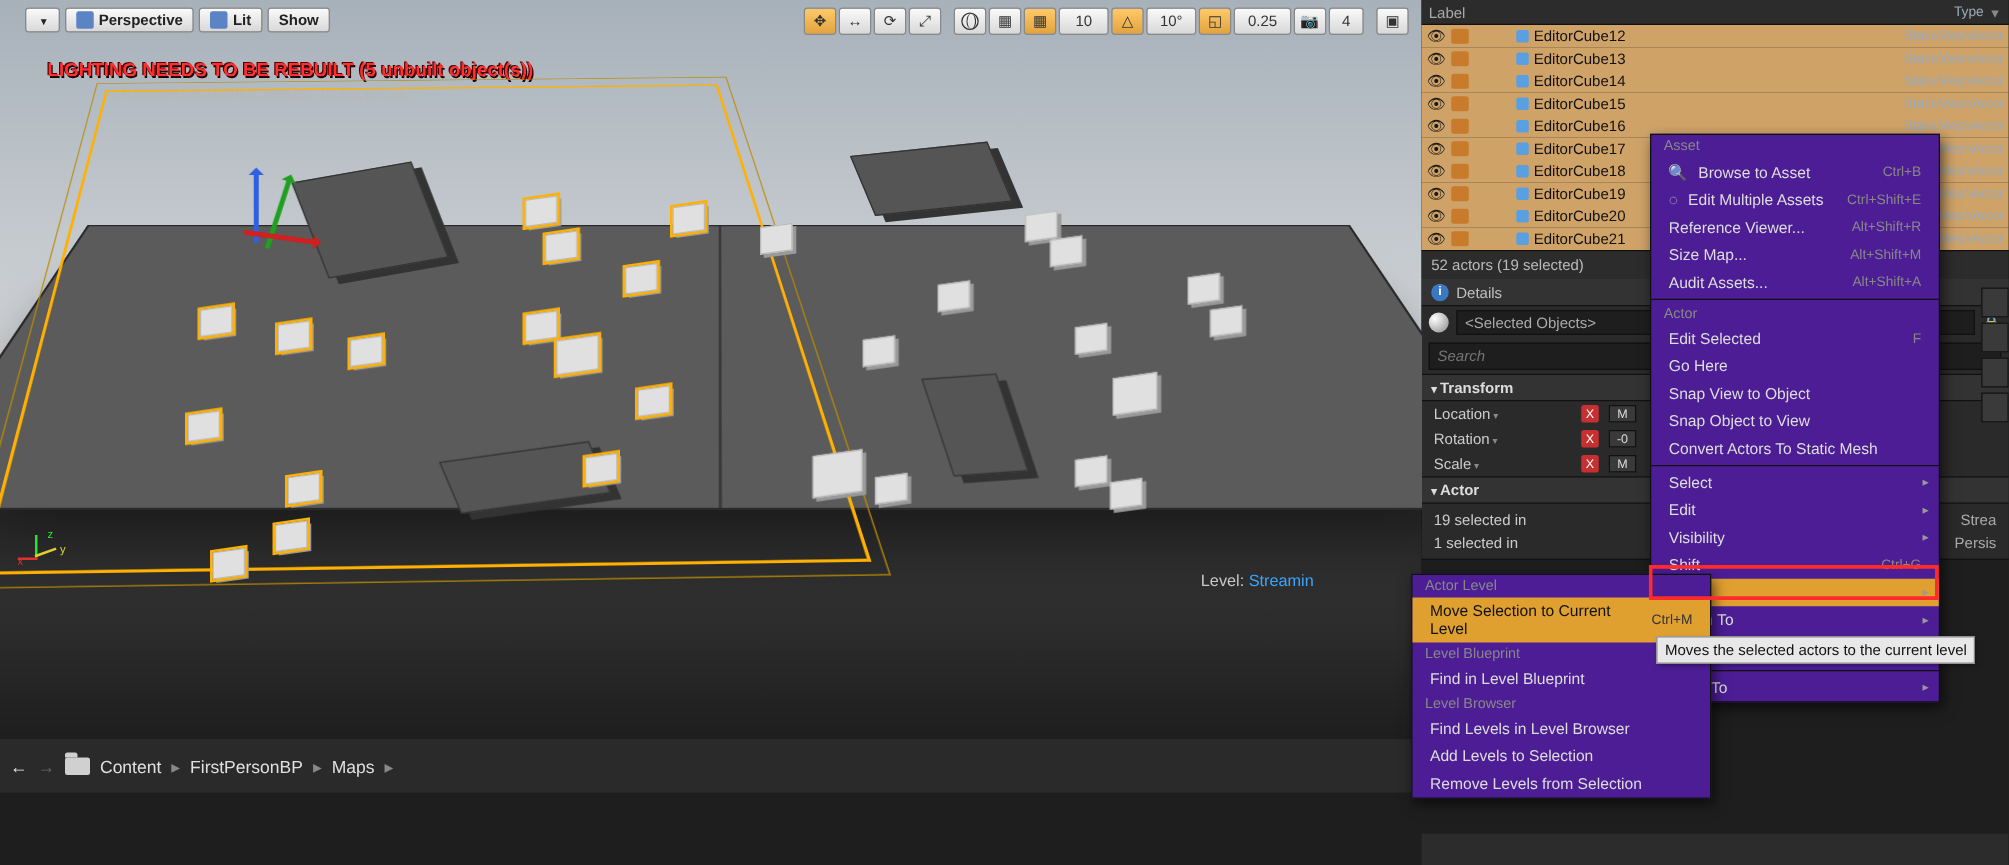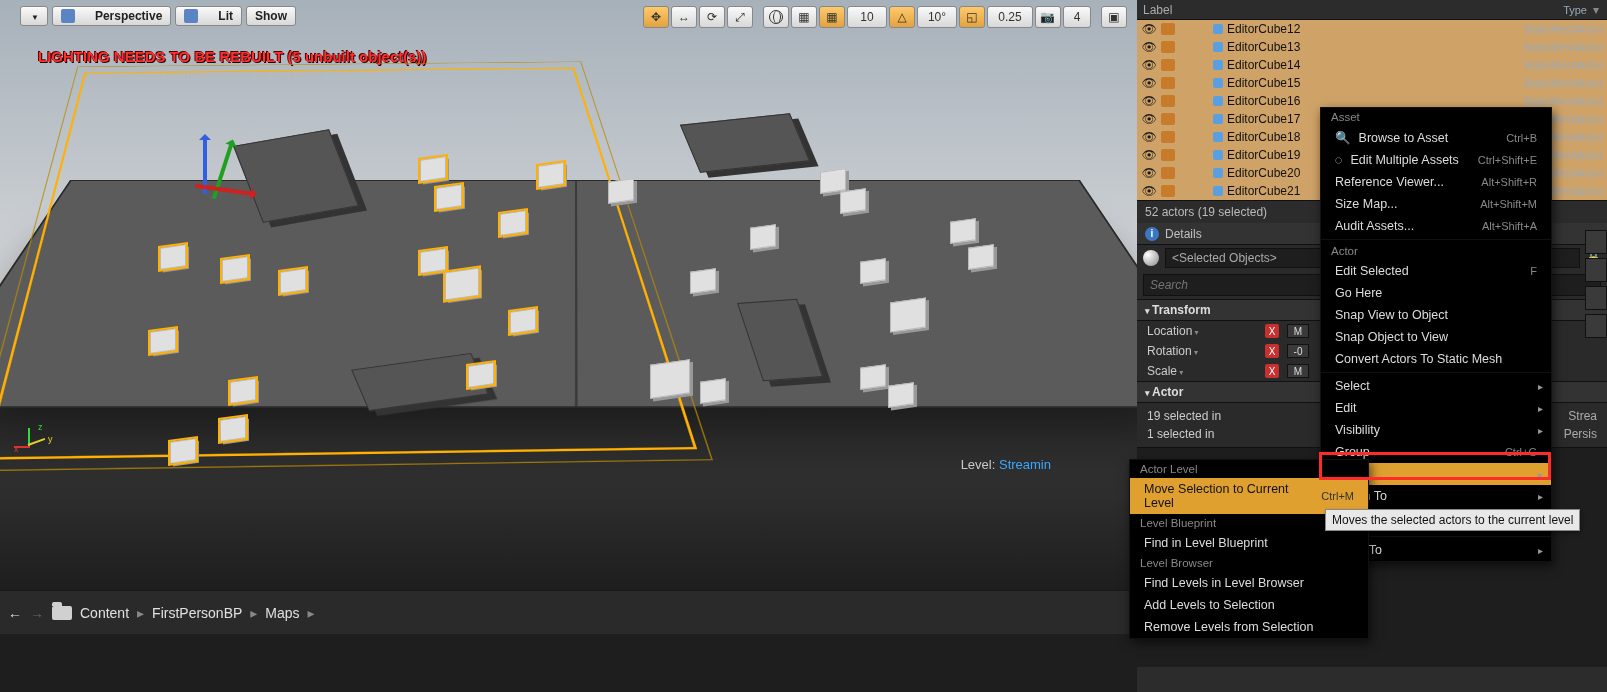--- a/index.html
+++ b/index.html
@@ -7,21 +7,21 @@
 
   
   .root { display: flex; width: 100%; height: 100%; }
   .left { flex: 1 1 auto; position: relative; display: flex; flex-direction: column; background: #242424; }
   .right { width: 470px; display: flex; flex-direction: row; background: #2c2c2c; }
 
   
   .viewport { position: relative; flex: 1 1 auto; background: linear-gradient(to bottom, #a7b1ba 0%, #d0d3d6 45%, #d6d6d6 50%, #4a4a4a 53%, #1e1e1e 100%); overflow: hidden; }
 
   .vp-toolbar { position: absolute; top: 6px; left: 20px; display: flex; gap: 4px; z-index: 10; }
-  .vp-btn { background: linear-gradient(to bottom, #fafafa, #d8d8d8); color: #222; border: 1px solid #888; border-radius: 3px; padding: 2px 8px; font-size: 12px; font-weight: 600; display: flex; align-items: center; gap: 20px; cursor: pointer; box-shadow: 0 1px 0 rgba(255,255,255,0.4) inset; }
+  .vp-btn { background: linear-gradient(to bottom, #fafafa, #d8d8d8); color: #222; border: 1px solid #888; border-radius: 3px; padding: 2px 8px; font-size: 12px; font-weight: 600; display: flex; align-items: center; gap: 4px; cursor: pointer; box-shadow: 0 1px 0 rgba(255,255,255,0.4) inset; }
   .vp-btn .arrow::after { content: "▼"; font-size: 8px; margin-left: 2px; }
   .cube-icon { width: 14px; height: 14px; background: #5b84c4; border-radius: 2px; display: inline-block; }
 
   .vp-toolbar-r { position: absolute; top: 6px; right: 10px; display: flex; gap: 2px; z-index: 10; }
   .vp-ico { width: 26px; height: 22px; background: linear-gradient(to bottom,#fafafa,#d8d8d8); border: 1px solid #888; border-radius: 3px; display: inline-flex; align-items: center; justify-content: center; font-size: 12px; color: #333; cursor: pointer; }
   .vp-ico.orange { background: linear-gradient(to bottom,#ffc96a,#e2a33e); }
   .vp-val { width: 40px; height: 22px; background: linear-gradient(to bottom,#fafafa,#d8d8d8); border: 1px solid #888; border-radius: 3px; display: inline-flex; align-items: center; justify-content: center; font-size: 12px; color: #333; }
 
   .vp-msg1 { position: absolute; top: 48px; left: 38px; color: #ff3030; font-weight: 700; font-size: 15px; text-shadow: -1px -1px 0 #550000, 1px 1px 0 #220000; }
   .vp-msg2 { position: absolute; top: 66px; left: 90px; color: #b7b7b7; font-size: 13px; }
@@ -83,21 +83,21 @@
   .prop-row { display: flex; align-items: center; padding: 3px 10px; gap: 8px; font-size: 12px; }
   .prop-row .nm { flex: 0 0 110px; color: #ccc; }
   .prop-row .nm::after { content: " ▾"; font-size: 8px; color: #888; }
   .xbadge { width: 14px; height: 14px; background: #c73030; color: #fff; font-size: 10px; display: inline-flex; align-items: center; justify-content: center; border-radius: 2px; }
   .valfake { width: 22px; height: 14px; background: #3a3a3a; border: 1px solid #111; font-size: 10px; color: #ddd; display: inline-flex; align-items: center; justify-content: center; }
 
   .actor-stats { padding: 4px 10px; font-size: 12px; color: #ccc; line-height: 1.5; }
   .actor-stats .rcol { color: #aaa; }
 
   
-  .ctx { position: absolute; background: #000000; border: 1px solid #111; box-shadow: 2px 4px 10px rgba(0,0,0,0.6); font-size: 12.5px; color: #ddd; z-index: 100; }
+  .ctx { position: absolute; background: #4c1d95; border: 1px solid #111; box-shadow: 2px 4px 10px rgba(0,0,0,0.6); font-size: 12.5px; color: #ddd; z-index: 100; }
   .ctx .grp { padding: 3px 10px; color: #888; font-size: 11.5px; }
   .ctx .item { padding: 4px 14px; display: flex; align-items: center; gap: 8px; cursor: pointer; position: relative; }
   .ctx .item .lbl { flex: 1; }
   .ctx .item .sc { color: #888; font-size: 11px; }
   .ctx .item.sub::after { content: "▸"; position: absolute; right: 8px; color: #999; font-size: 10px; }
   .ctx .sep { height: 1px; background: #111; margin: 2px 0; }
   .ctx .item.hi { background: #e0a030; color: #111; }
   .ctx .item.hi .sc { color: #333; }
   .ctx.main-ctx { left: 1320px; top: 107px; width: 232px; }
   .ctx.sub-ctx { left: 1129px; top: 459px; width: 240px; }
@@ -426,21 +426,21 @@
   <div class="item sub">
       <span class="lbl">Select</span>
     </div>
   <div class="item sub">
       <span class="lbl">Edit</span>
     </div>
   <div class="item sub">
       <span class="lbl">Visibility</span>
     </div>
   <div class="item">
-      <span class="lbl">Group</span>
+      <span class="lbl">Shift</span>
       <span class="sc">Ctrl+G</span>
     </div>
   <div class="item sub hi">
       <span class="lbl">Level</span>
     </div>
   <div class="item sub">
       <span class="lbl">Attach To</span>
     </div>
   <div class="sep"></div>
   <div class="item sub">

